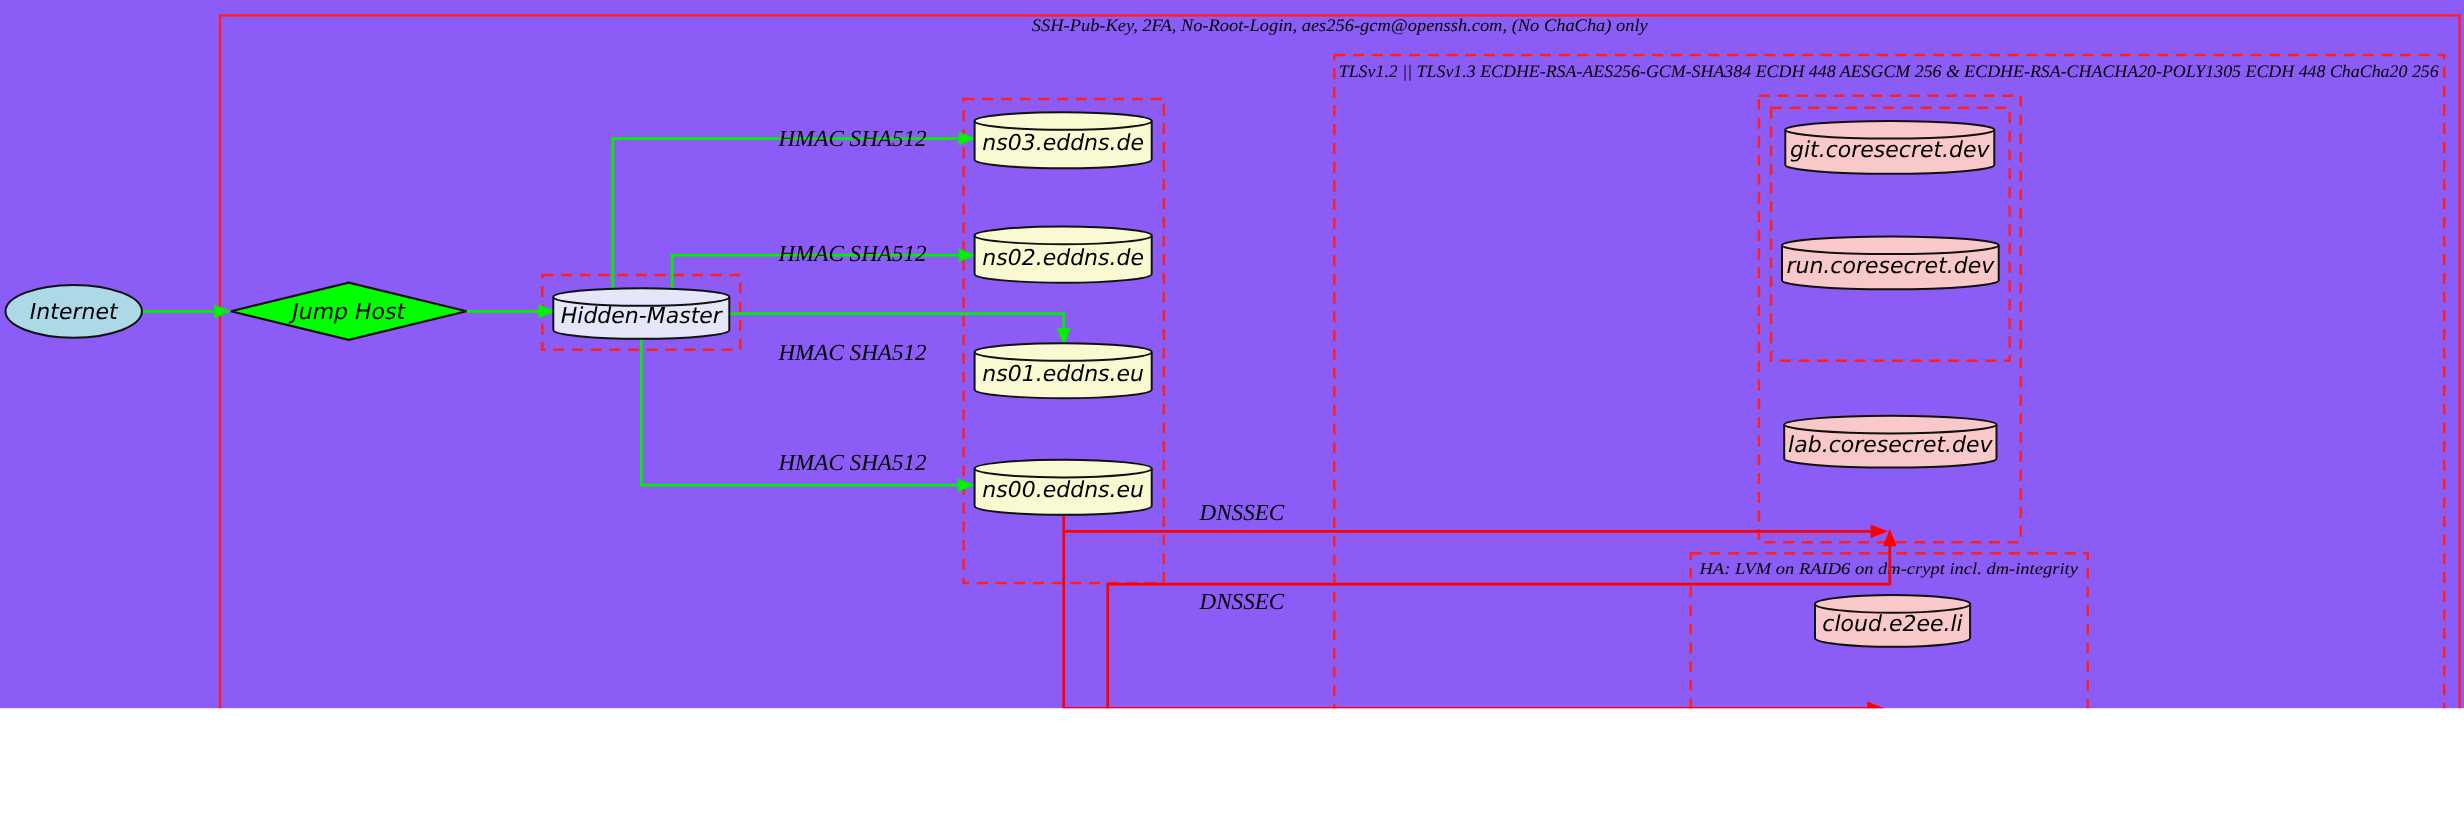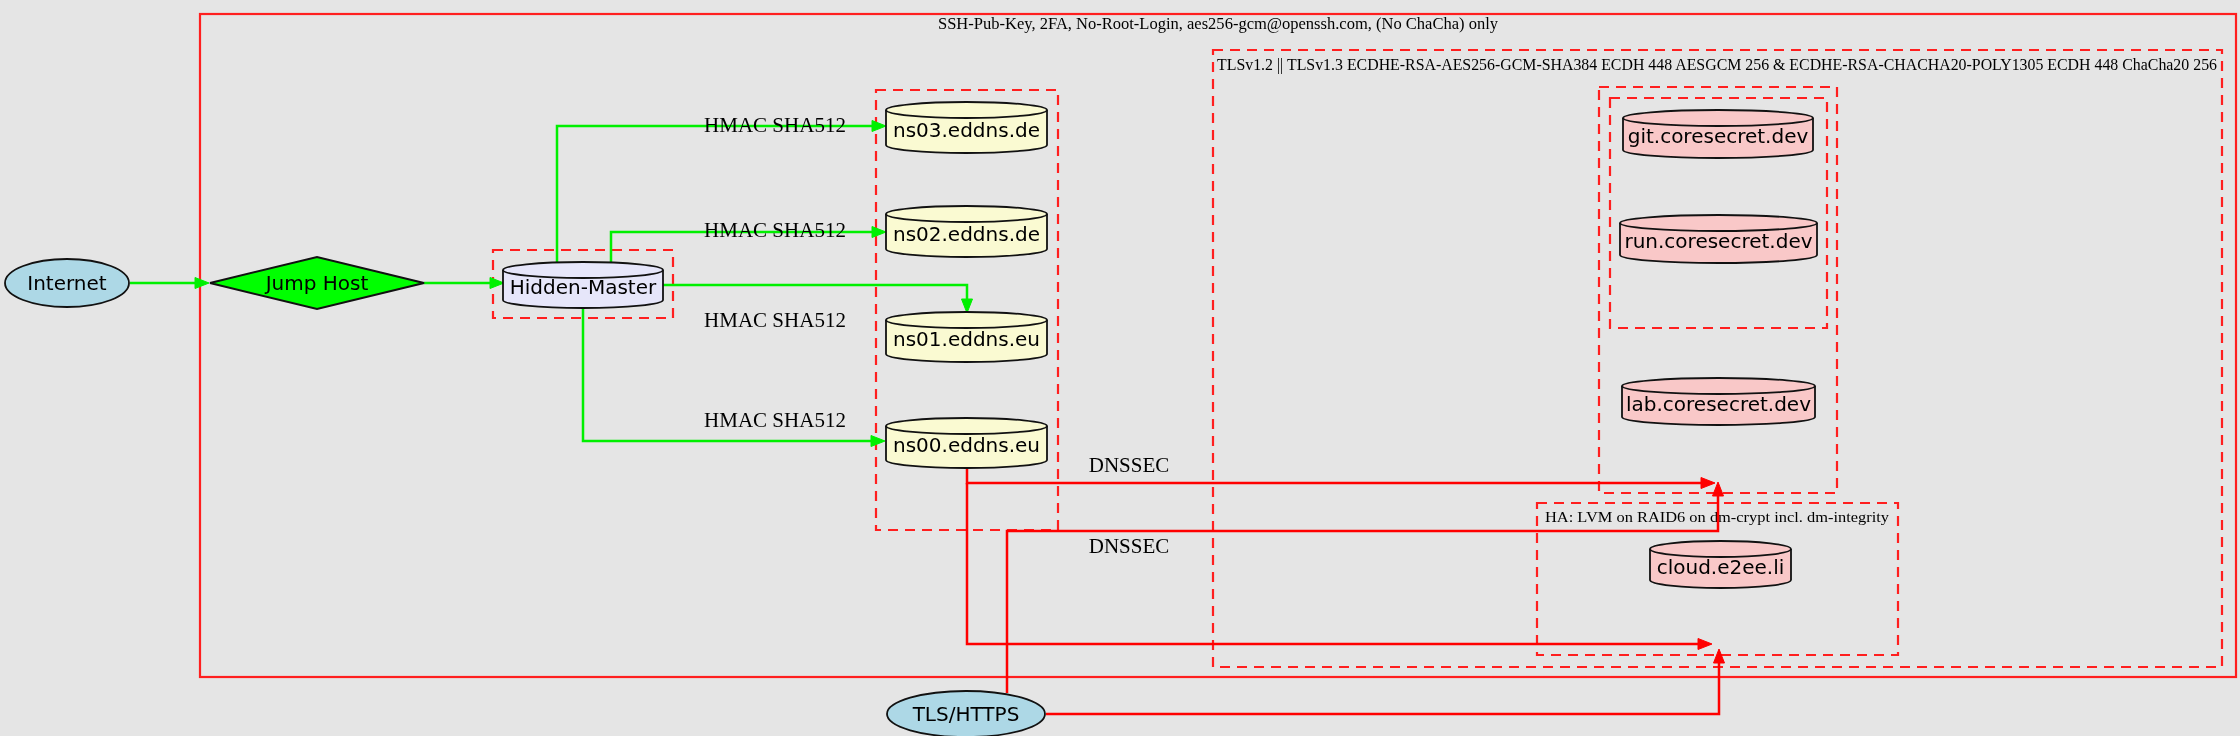--- a/index.html
+++ b/index.html
@@ -1,16 +1,16 @@
 <!DOCTYPE html>
 <html><head>
 <meta charset="utf-8">
 <style>
   html,body{margin:0;padding:0;background:#ffffff;}
-  .stage{position:relative;width:2240px;height:736px;background:#e5e5e5;overflow:hidden;}
+  .stage{position:relative;width:2240px;height:644px;background:#8b5cf6;overflow:hidden;font-style:italic;}
   svg{display:block;}
   .node-label{font-family:"DejaVu Sans",sans-serif;font-size:20px;fill:#000000;}
   .edge-label{font-family:"Liberation Serif",serif;font-size:21px;fill:#000000;}
   .cluster-label{font-family:"Liberation Serif",serif;fill:#000000;}
 </style>
 </head>
 <body>
 
 <div class="stage">
   <svg id="diagram" width="2240" height="744" viewBox="0 0 2240 744" xmlns="http://www.w3.org/2000/svg">

